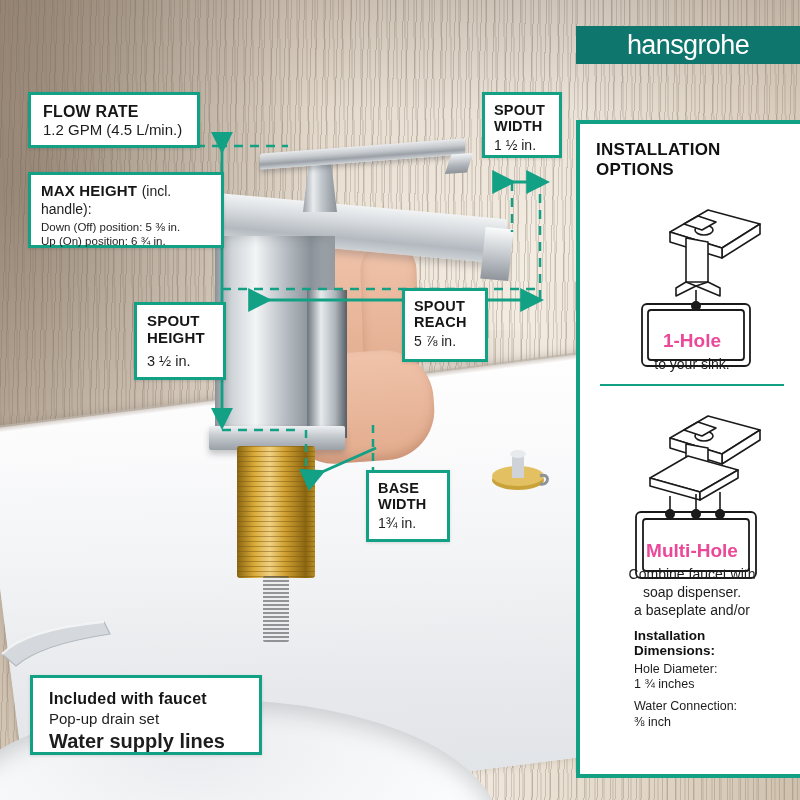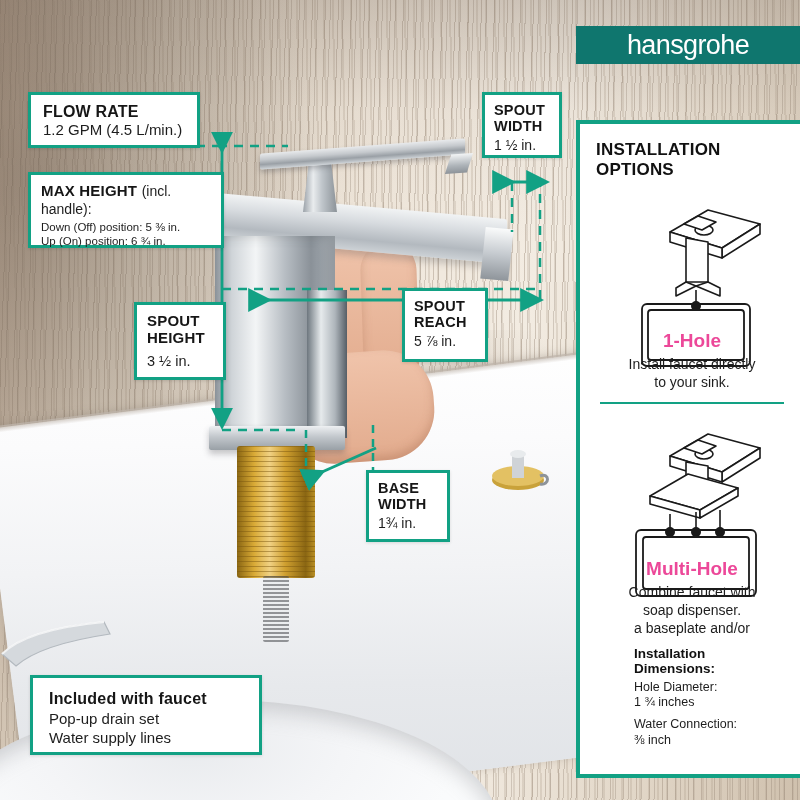--- a/index.html
+++ b/index.html
@@ -277,21 +277,21 @@
 
   <div class="box" style="left:366px;top:470px;width:84px;height:72px;padding:7px 9px;">
     <div class="t" style="font-size:14.5px;">BASE</div>
     <div class="t" style="font-size:14.5px;">WIDTH</div>
     <div class="v" style="font-size:14px;margin-top:3px;">1¾ in.</div>
   </div>
 
   <div class="box" style="left:30px;top:675px;width:232px;height:80px;padding:12px 16px;">
     <div class="t" style="font-size:16px;">Included with faucet</div>
     <div class="v" style="font-size:15px;margin-top:2px;">Pop-up drain set</div>
-    <div class="v" style="font-size:15px;">Water supply lines</div>
+    <div class="v" style="font-size:20px;font-weight:bold;">Water supply lines</div>
   </div>
 
   <div class="logo-bar">
     <span>hansgrohe</span>
   </div>
 
   <div class="panel">
     <h2>
       <span>INSTALLATION</span><br>
       <span>OPTIONS</span>
@@ -310,21 +310,20 @@
           <path d="M88 38 L102 30 L120 36 L106 44 Z"></path>
         </g>
         <line x1="100" y1="104" x2="100" y2="118" stroke="#1a1a1a" stroke-width="1.6"></line>
         <circle cx="100" cy="120" r="5" fill="#1a1a1a"></circle>
         <g fill="none" stroke="#1a1a1a" stroke-width="1.8">
           <rect x="46" y="118" width="108" height="62" rx="5"></rect>
           <rect x="52" y="124" width="96" height="50" rx="3"></rect>
         </g>
       </svg>
       <div class="name">1-Hole</div>
-      <div class="desc">Install faucet directly</div>
       <div class="desc">to your sink.</div>
     </div>
 
     <div class="divider"></div>
 
     <div class="opt">
       <svg width="200" height="140" viewBox="0 0 200 140" style="margin:2px auto 0;">
         <g fill="#ffffff" stroke="#1a1a1a" stroke-width="1.6" stroke-linejoin="round">
           <path d="M74 42 L112 20 L164 34 L126 58 Z"></path>
           <path d="M126 58 L126 68 L164 44 L164 34 Z"></path>

